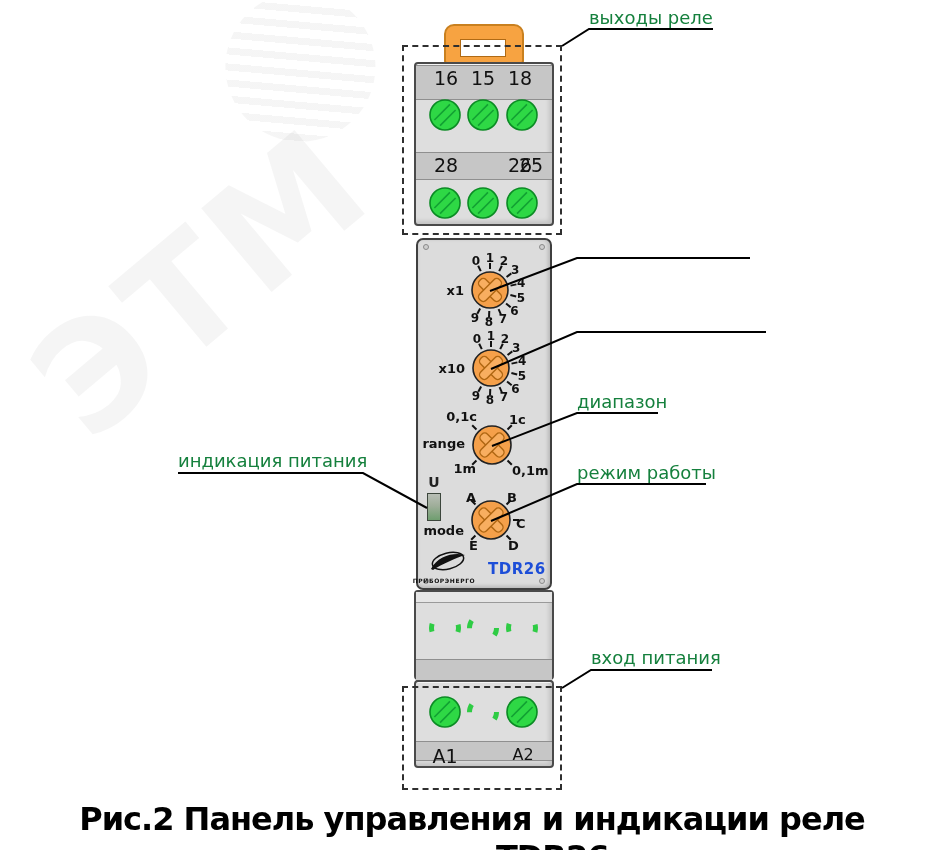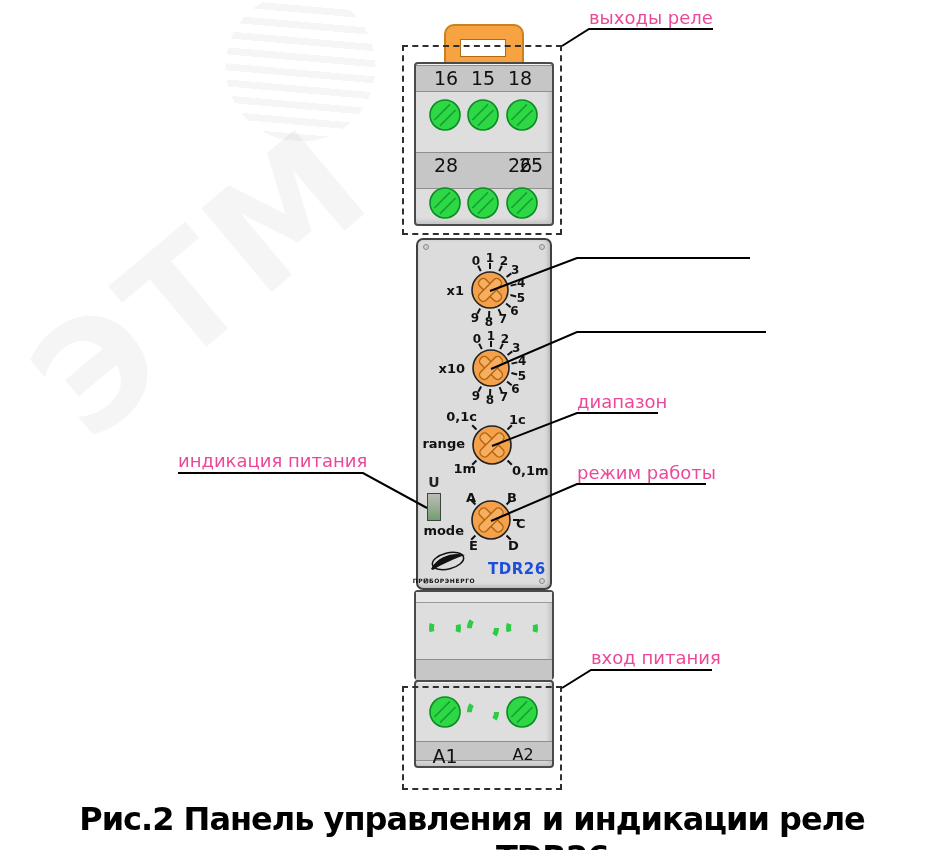--- a/index.html
+++ b/index.html
@@ -42,21 +42,21 @@
     font-size:6px;font-weight:bold;letter-spacing:0.6px;color:#111;white-space:nowrap;}
   .brand-logo{position:absolute;left:424px;top:548px;z-index:4;}
   .model{position:absolute;left:488px;top:560px;z-index:4;font-size:15px;font-weight:bold;
     letter-spacing:0.5px;color:#1d4ed8;}
   
   .dashbox{position:absolute;border:2px dashed #2f2f2f;z-index:6;box-sizing:border-box;pointer-events:none;}
   .dash-top{left:402px;top:45px;width:160px;height:190px;}
   .dash-bot{left:402px;top:686px;width:160px;height:104px;}
   
   .leaders{position:absolute;left:0;top:0;z-index:8;pointer-events:none;}
-  .callout{position:absolute;z-index:9;font-size:18px;color:#ec4899;white-space:nowrap;}
+  .callout{position:absolute;z-index:9;font-size:18px;color:#15803d;white-space:nowrap;}
   .co-relay{left:589px;top:7px;}
   .co-units{left:577px;top:236px;}
   .co-tens{left:577px;top:310px;}
   .co-range{left:577px;top:391px;}
   .co-mode{left:577px;top:462px;}
   .co-powerin{left:591px;top:647px;}
   .co-led{left:178px;top:450px;}
   
   .caption{position:absolute;left:0;top:800px;width:944px;text-align:center;z-index:9;
     font-size:32px;font-weight:bold;letter-spacing:-1px;color:#000;}
@@ -69,26 +69,26 @@
   <div class="watermark">
     <span class="wm-text">ЭТМ</span>
     <div class="wm-circle"></div>
   </div>
 
   <div class="clip">
     <div class="clip-slot"></div>
   </div>
 
   <div class="block blk-top">
-    <div class="band" style="top:1px;height:27px;">
+    <div class="band" style="top:1px;height:35px;">
       <span style="left:12px;">16</span>
       <span style="left:49px;">15</span>
       <span style="left:86px;">18</span>
     </div>
-    <div class="band" style="top:88px;height:37px;">
+    <div class="band" style="top:88px;height:28px;">
       <span style="left:12px;">28</span>
       <span style="left:49px;margin-left:48px;">25</span>
       <span style="left:86px;">26</span>
     </div>
   </div>
   <svg class="screwrow" id="row1" style="left:414px;top:97px;" width="140" height="36">
       <g transform="translate(31,18)">
         <circle cx="0" cy="0" r="15" fill="#2ED845" stroke="#0b8b24" stroke-width="1.6"></circle>
         <g transform="rotate(-45)">
           <line x1="-11" y1="-4" x2="11" y2="-4" stroke="#12a033" stroke-width="1.6"></line>

